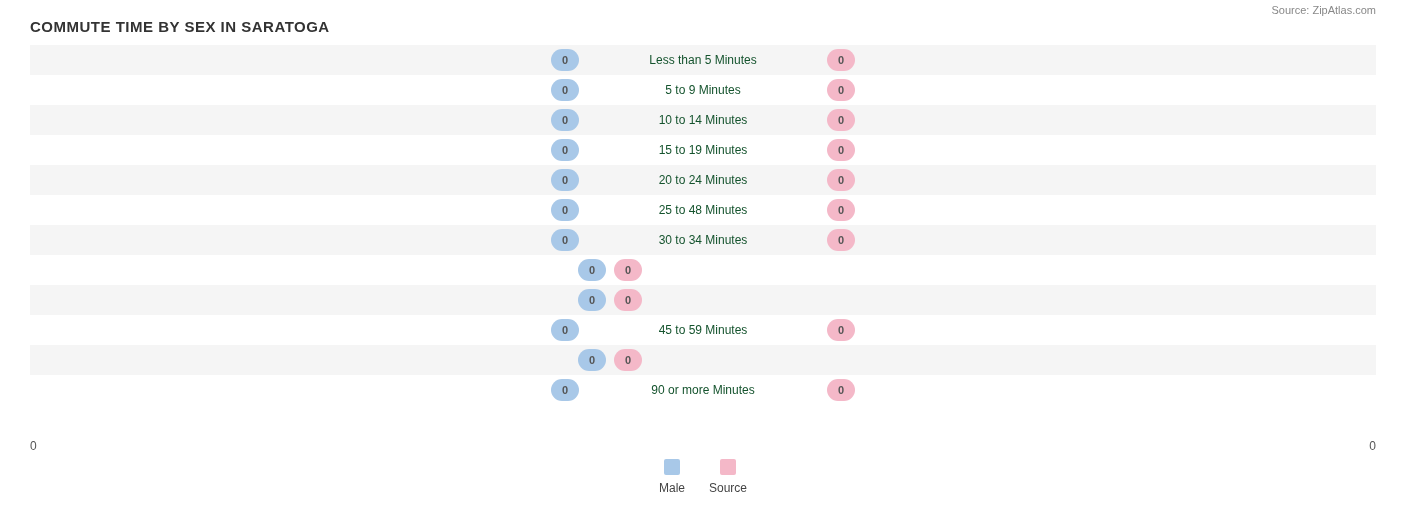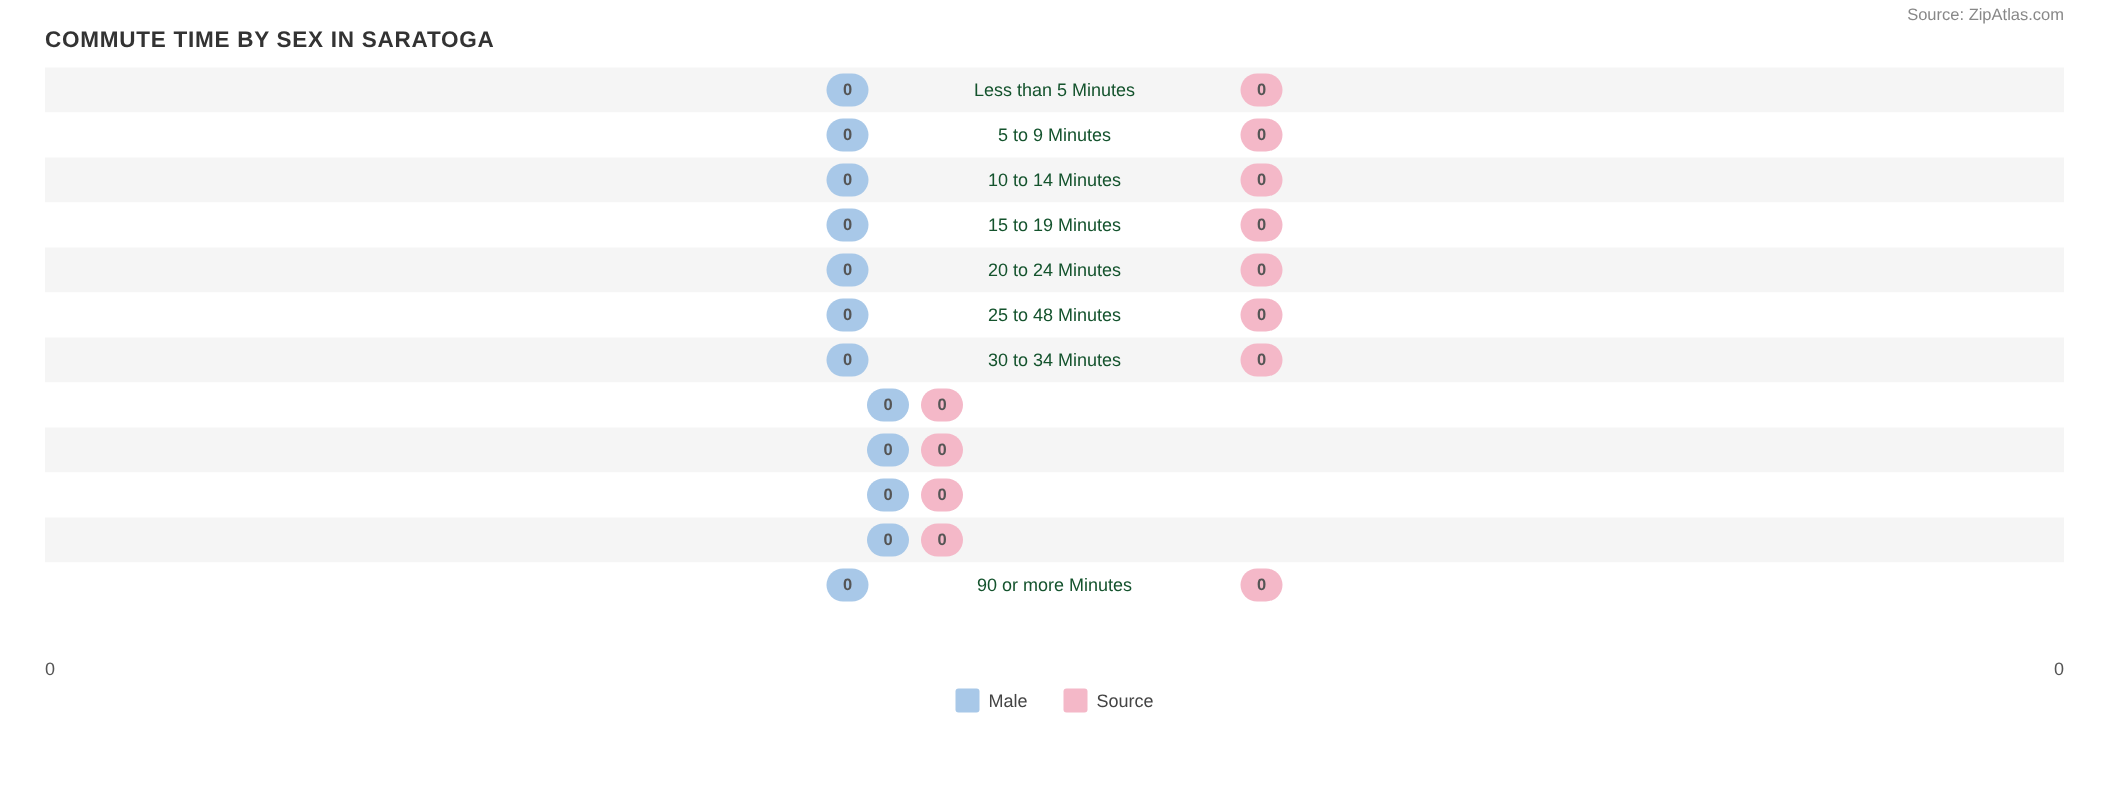--- a/index.html
+++ b/index.html
@@ -114,20 +114,21 @@
       align-items: center;
       gap: 24px;
       margin-top: 6px;
     }
     .legend-item {
       display: flex;
       align-items: center;
       gap: 6px;
       font-size: 12px;
       color: #444;
+      flex-direction: column;
     }
     .legend-box {
       width: 16px;
       height: 16px;
       border-radius: 2px;
     }
   </style>
 </head>
 <body>
 
@@ -213,20 +214,21 @@
         <div class="bar-pill bar-male">0</div>
       </div>
       <div class="bar-right-area">
         <div class="bar-pill bar-female">0</div>
       </div>
     </div>
       <div class="row">
       <div class="bar-left-area">
         <div class="bar-pill bar-male">0</div>
       </div>
+      <div class="label-area">45 to 59 Minutes</div>
       <div class="bar-right-area">
         <div class="bar-pill bar-female">0</div>
       </div>
     </div>
       <div class="row">
       <div class="bar-left-area">
         <div class="bar-pill bar-male">0</div>
       </div>
       <div class="bar-right-area">
         <div class="bar-pill bar-female">0</div>

